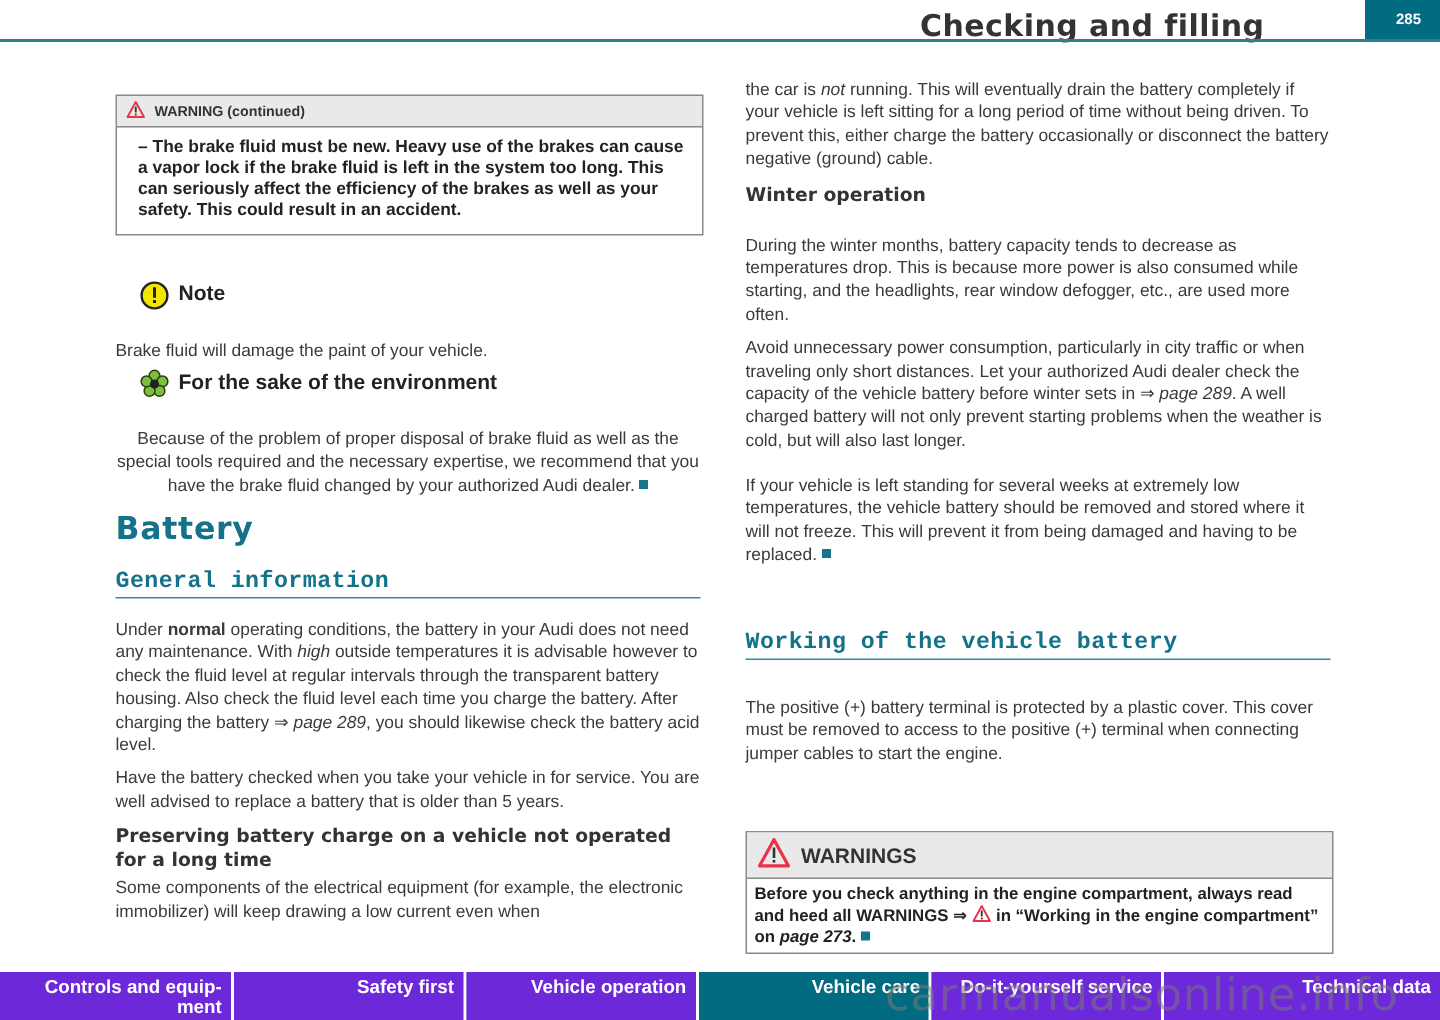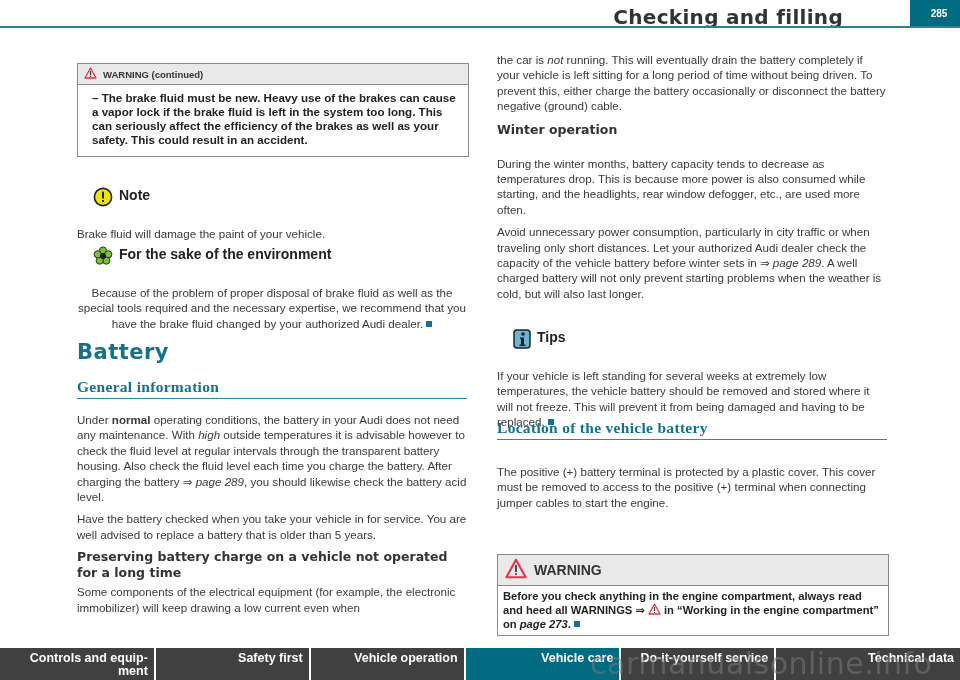--- a/index.html
+++ b/index.html
@@ -38,34 +38,34 @@
     h3.notehead {
       margin: 16px; display: flex; gap: 6px;
       font-size: 14px; font-weight: bold; color: #222;
     }
     h1.section {
       margin: 0; color: #14728a; font-size: 21px; font-weight: bold;
       font-family: "DejaVu Sans", sans-serif; letter-spacing: 0.5px;
     }
     h2.sub {
       margin: 0; color: #14728a; font-size: 15.5px; font-weight: bold;
-      font-family: Liberation Serif, serif; letter-spacing: 0.3px;
+      font-family: Liberation Mono, monospace; letter-spacing: 0.3px;
       border-bottom: 1px solid #2c8ba3; padding-bottom: 2px;
     }
     h4.minor {
       margin: 0; font-size: 12.5px; font-weight: bold; color: #333;
       font-family: "DejaVu Sans", sans-serif; line-height: 16px;
     }
     .endmark { display: inline-block; width: 6px; height: 6px; background: #16748b; margin-left: 3px; vertical-align: 1px; }
     .abs { position: absolute; }
     .footer {
       position: absolute; left: 0; top: 648px; width: 960px; height: 32px; display: flex;
     }
     .tab {
-      height: 32px; background: #404040; color: #fff; font-weight: bold; font-size: 12.5px;
+      height: 32px; background: #6d28d9; color: #fff; font-weight: bold; font-size: 12.5px;
       text-align: right; padding: 4px 6px 0 0; box-sizing: border-box; line-height: 13px;
       border-right: 2px solid #ffffff;
     }
     .tab.active { background: #016b82; }
     .watermark {
       position: absolute; left: 590px; top: 646px; font-size: 30px; color: rgba(120,120,120,0.55);
       font-family: "DejaVu Sans", sans-serif; letter-spacing: 0.5px; pointer-events: none;
     }
   </style>
 </head>
@@ -139,49 +139,39 @@
     <span>the car is </span><i>not</i><span> running. This will eventually drain the battery completely if your vehicle is left sitting for a long period of time without being driven. To prevent this, either charge the battery occasionally or disconnect the battery negative (ground) cable.</span>
   </p>
   <h4 class="minor" style="margin-top:8px;">Winter operation</h4>
   <p style="margin-top:18px;">During the winter months, battery capacity tends to decrease as temperatures drop. This is because more power is also consumed while starting, and the headlights, rear window defogger, etc., are used more often.</p>
   <p style="margin-top:7px;">
     <span>Avoid unnecessary power consumption, particularly in city traffic or when traveling only short distances. Let your authorized Audi dealer check the capacity of the vehicle battery before winter sets in </span><i>⇒ page 289</i><span>. A well charged battery will not only prevent starting problems when the weather is cold, but will also last longer.</span>
   </p>
 </div>
 
 <div class="col col-right" style="top:313px;">
-  <h3 class="notehead">
-    <span>
-      <svg width="18" height="20" viewBox="0 0 18 20">
-          <rect x="1" y="1" width="16" height="18" rx="3" fill="#6ab5d3" stroke="#222" stroke-width="1.5"></rect>
-          <circle cx="10" cy="5" r="1.8" fill="#222"></circle>
-          <path d="M7 8.5 H11 V15.5 H12.5 V17 H6.5 V15.5 H8 V10 H7 Z" fill="#222"></path>
-        </svg>
-    </span>
-    <span>Tips</span>
-  </h3>
   <p style="margin-top:3px;"><span>If your vehicle is left standing for several weeks at extremely low temperatures, the vehicle battery should be removed and stored where it will not freeze. This will prevent it from being damaged and having to be replaced.</span><span class="endmark"></span></p>
 </div>
 
-<h2 class="sub abs" style="left:497px; top:419px; width:390px;">Location of the vehicle battery</h2>
+<h2 class="sub abs" style="left:497px; top:419px; width:390px;">Working of the vehicle battery</h2>
 
 <div class="col col-right" style="top:457px;">
   <p style="margin-top:7px;">The positive (+) battery terminal is protected by a plastic cover. This cover must be removed to access to the positive (+) terminal when connecting jumper cables to start the engine.</p>
 </div>
 
 <div class="warn-box" style="left:497px; top:554px; width:390px; height:80px;">
   <div class="warn-head" style="height:30px; font-size:14px;">
     <span class="tri">
       <svg width="24" height="21" viewBox="0 0 26 24">
           <path d="M13 2 L24 22 L2 22 Z" fill="none" stroke="#e8334a" stroke-width="2.4" stroke-linejoin="round"></path>
           <rect x="12" y="8" width="2" height="8" fill="#333"></rect>
           <rect x="12" y="17.5" width="2" height="2" fill="#333"></rect>
         </svg>
     </span>
-    <span>WARNING</span>
+    <span>WARNINGS</span>
   </div>
   <p class="warn-body" style="padding:3px 5px 0 5px; font-size:11.2px;">
     <span>Before you check anything in the engine compartment, always read and heed all WARNINGS ⇒ </span><span><svg width="13" height="12" viewBox="0 0 26 24" style="vertical-align:-1px;">
           <path d="M13 2 L24 22 L2 22 Z" fill="none" stroke="#e8334a" stroke-width="2.6" stroke-linejoin="round"></path>
           <rect x="11.8" y="8" width="2.4" height="8" fill="#333"></rect>
           <rect x="11.8" y="17.5" width="2.4" height="2.4" fill="#333"></rect>
         </svg></span><span> in “Working in the engine compartment” on </span><i>page 273</i><span>.</span><span class="endmark"></span>
   </p>
 </div>
 

